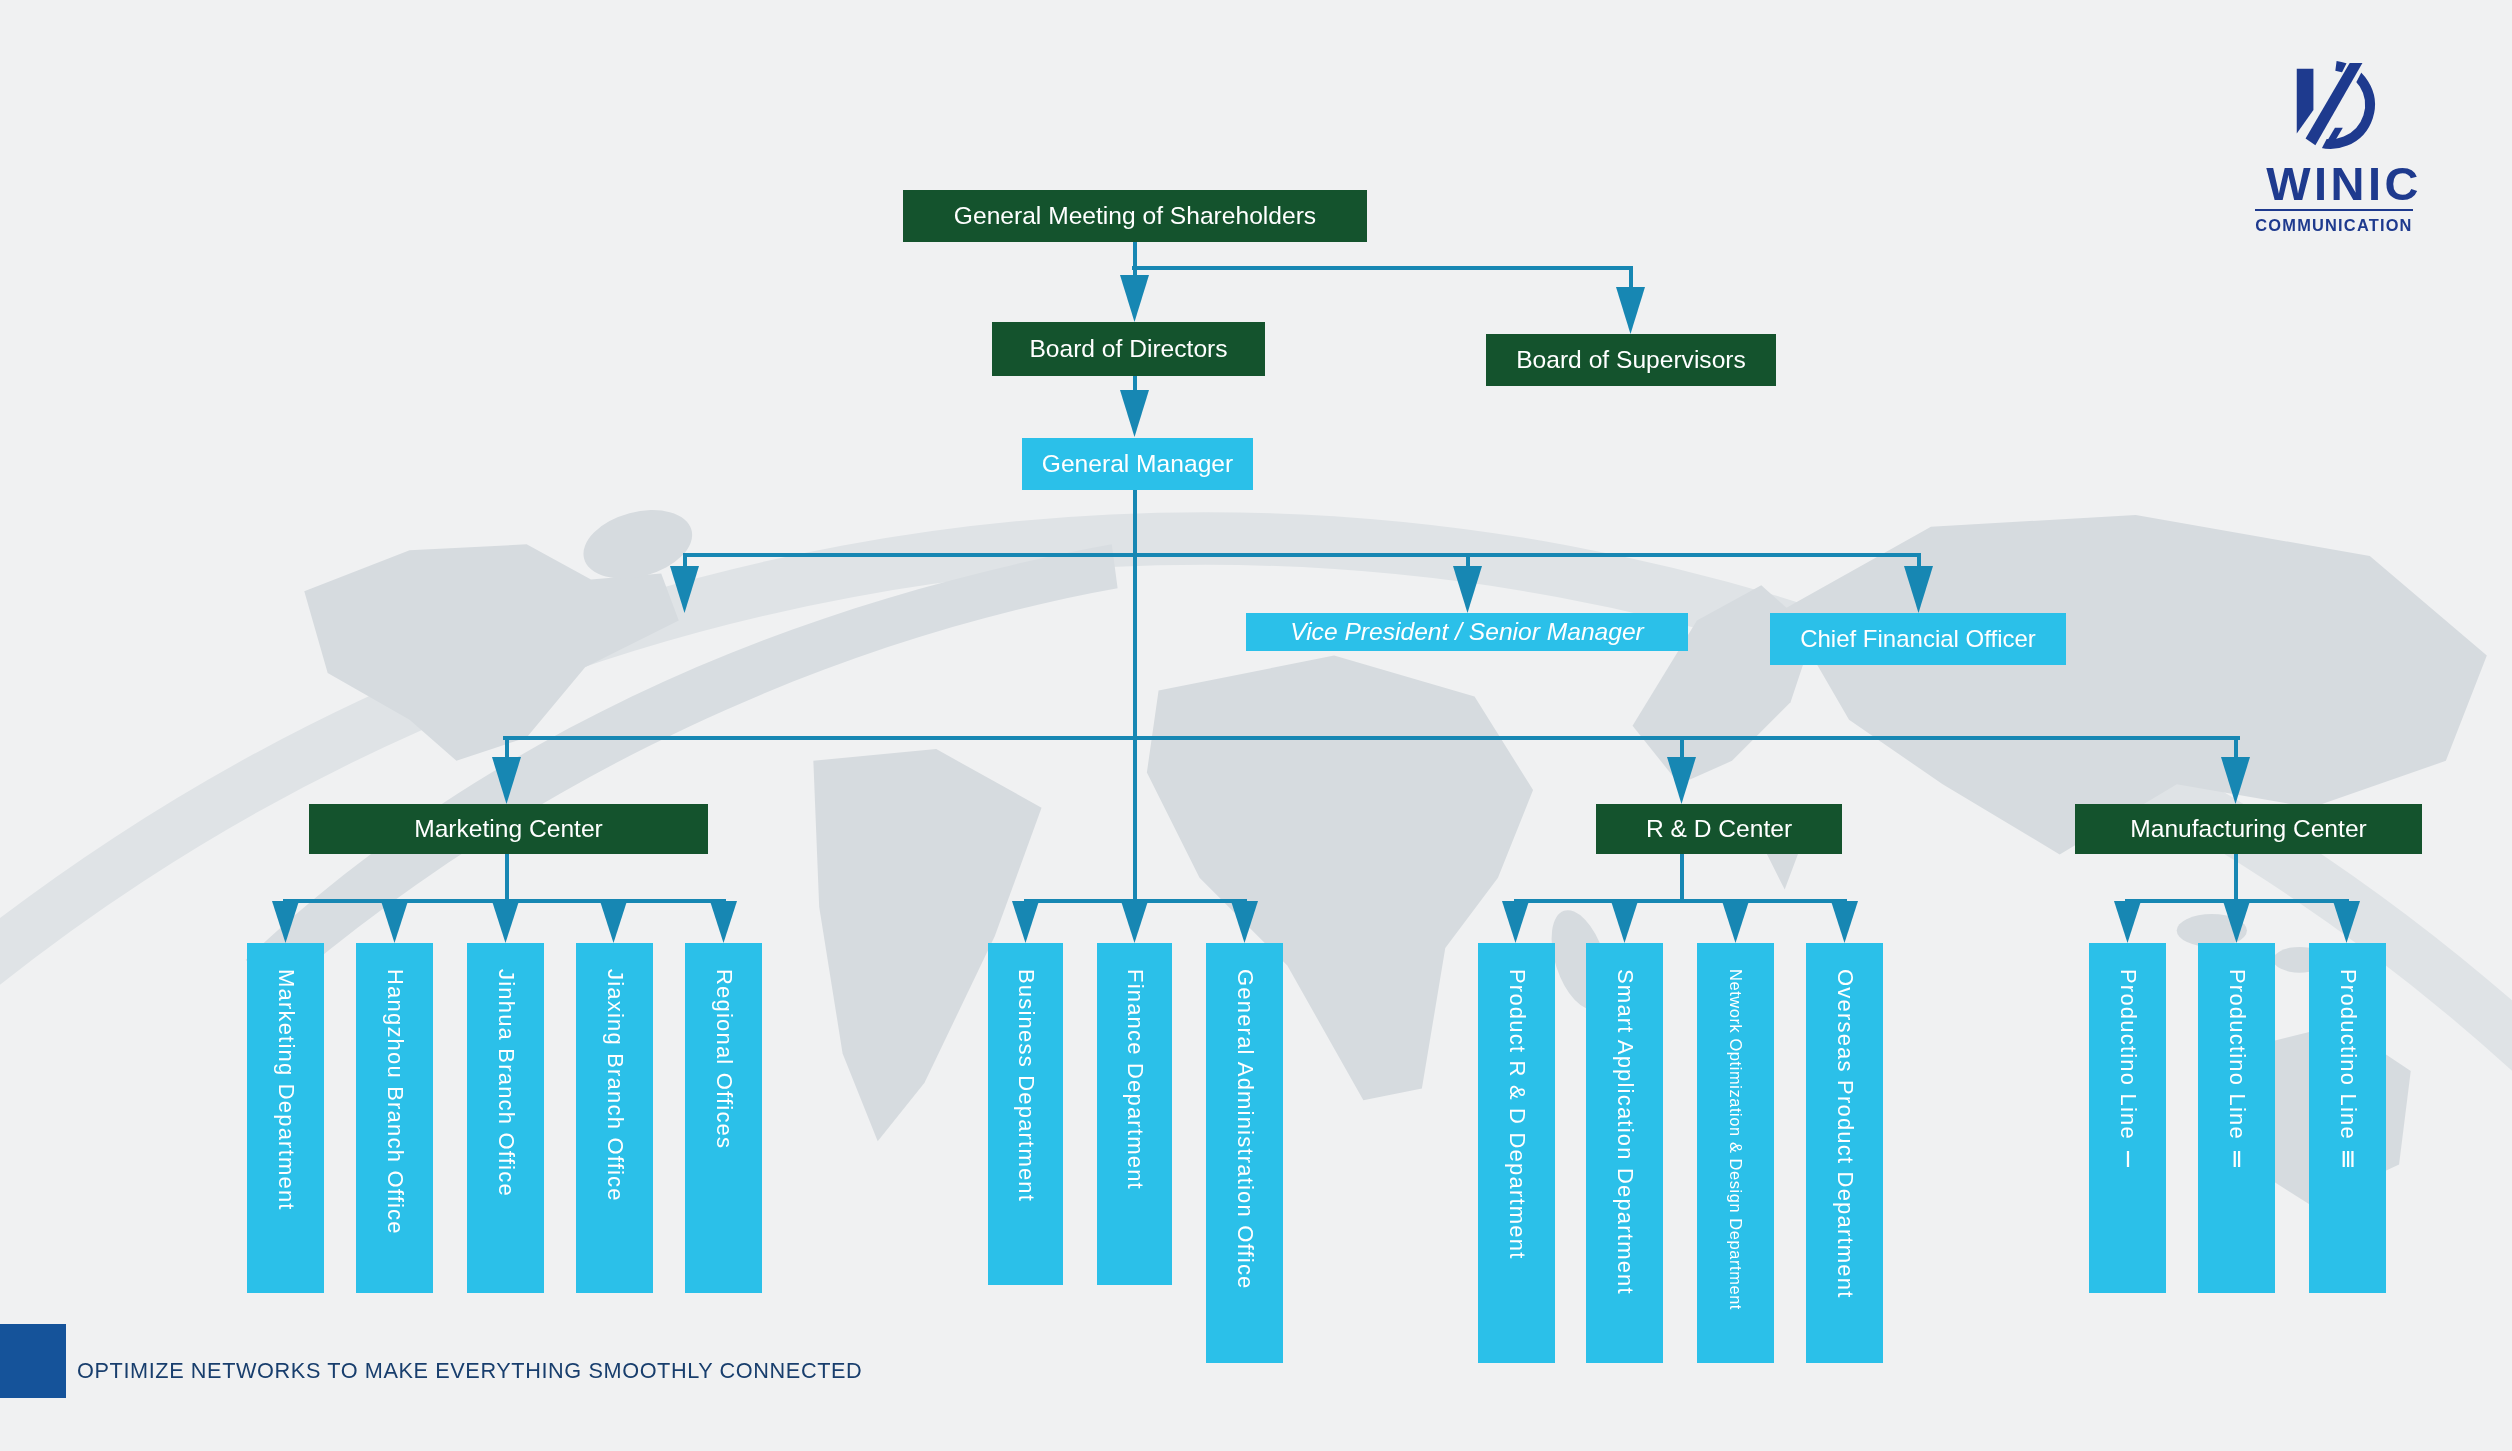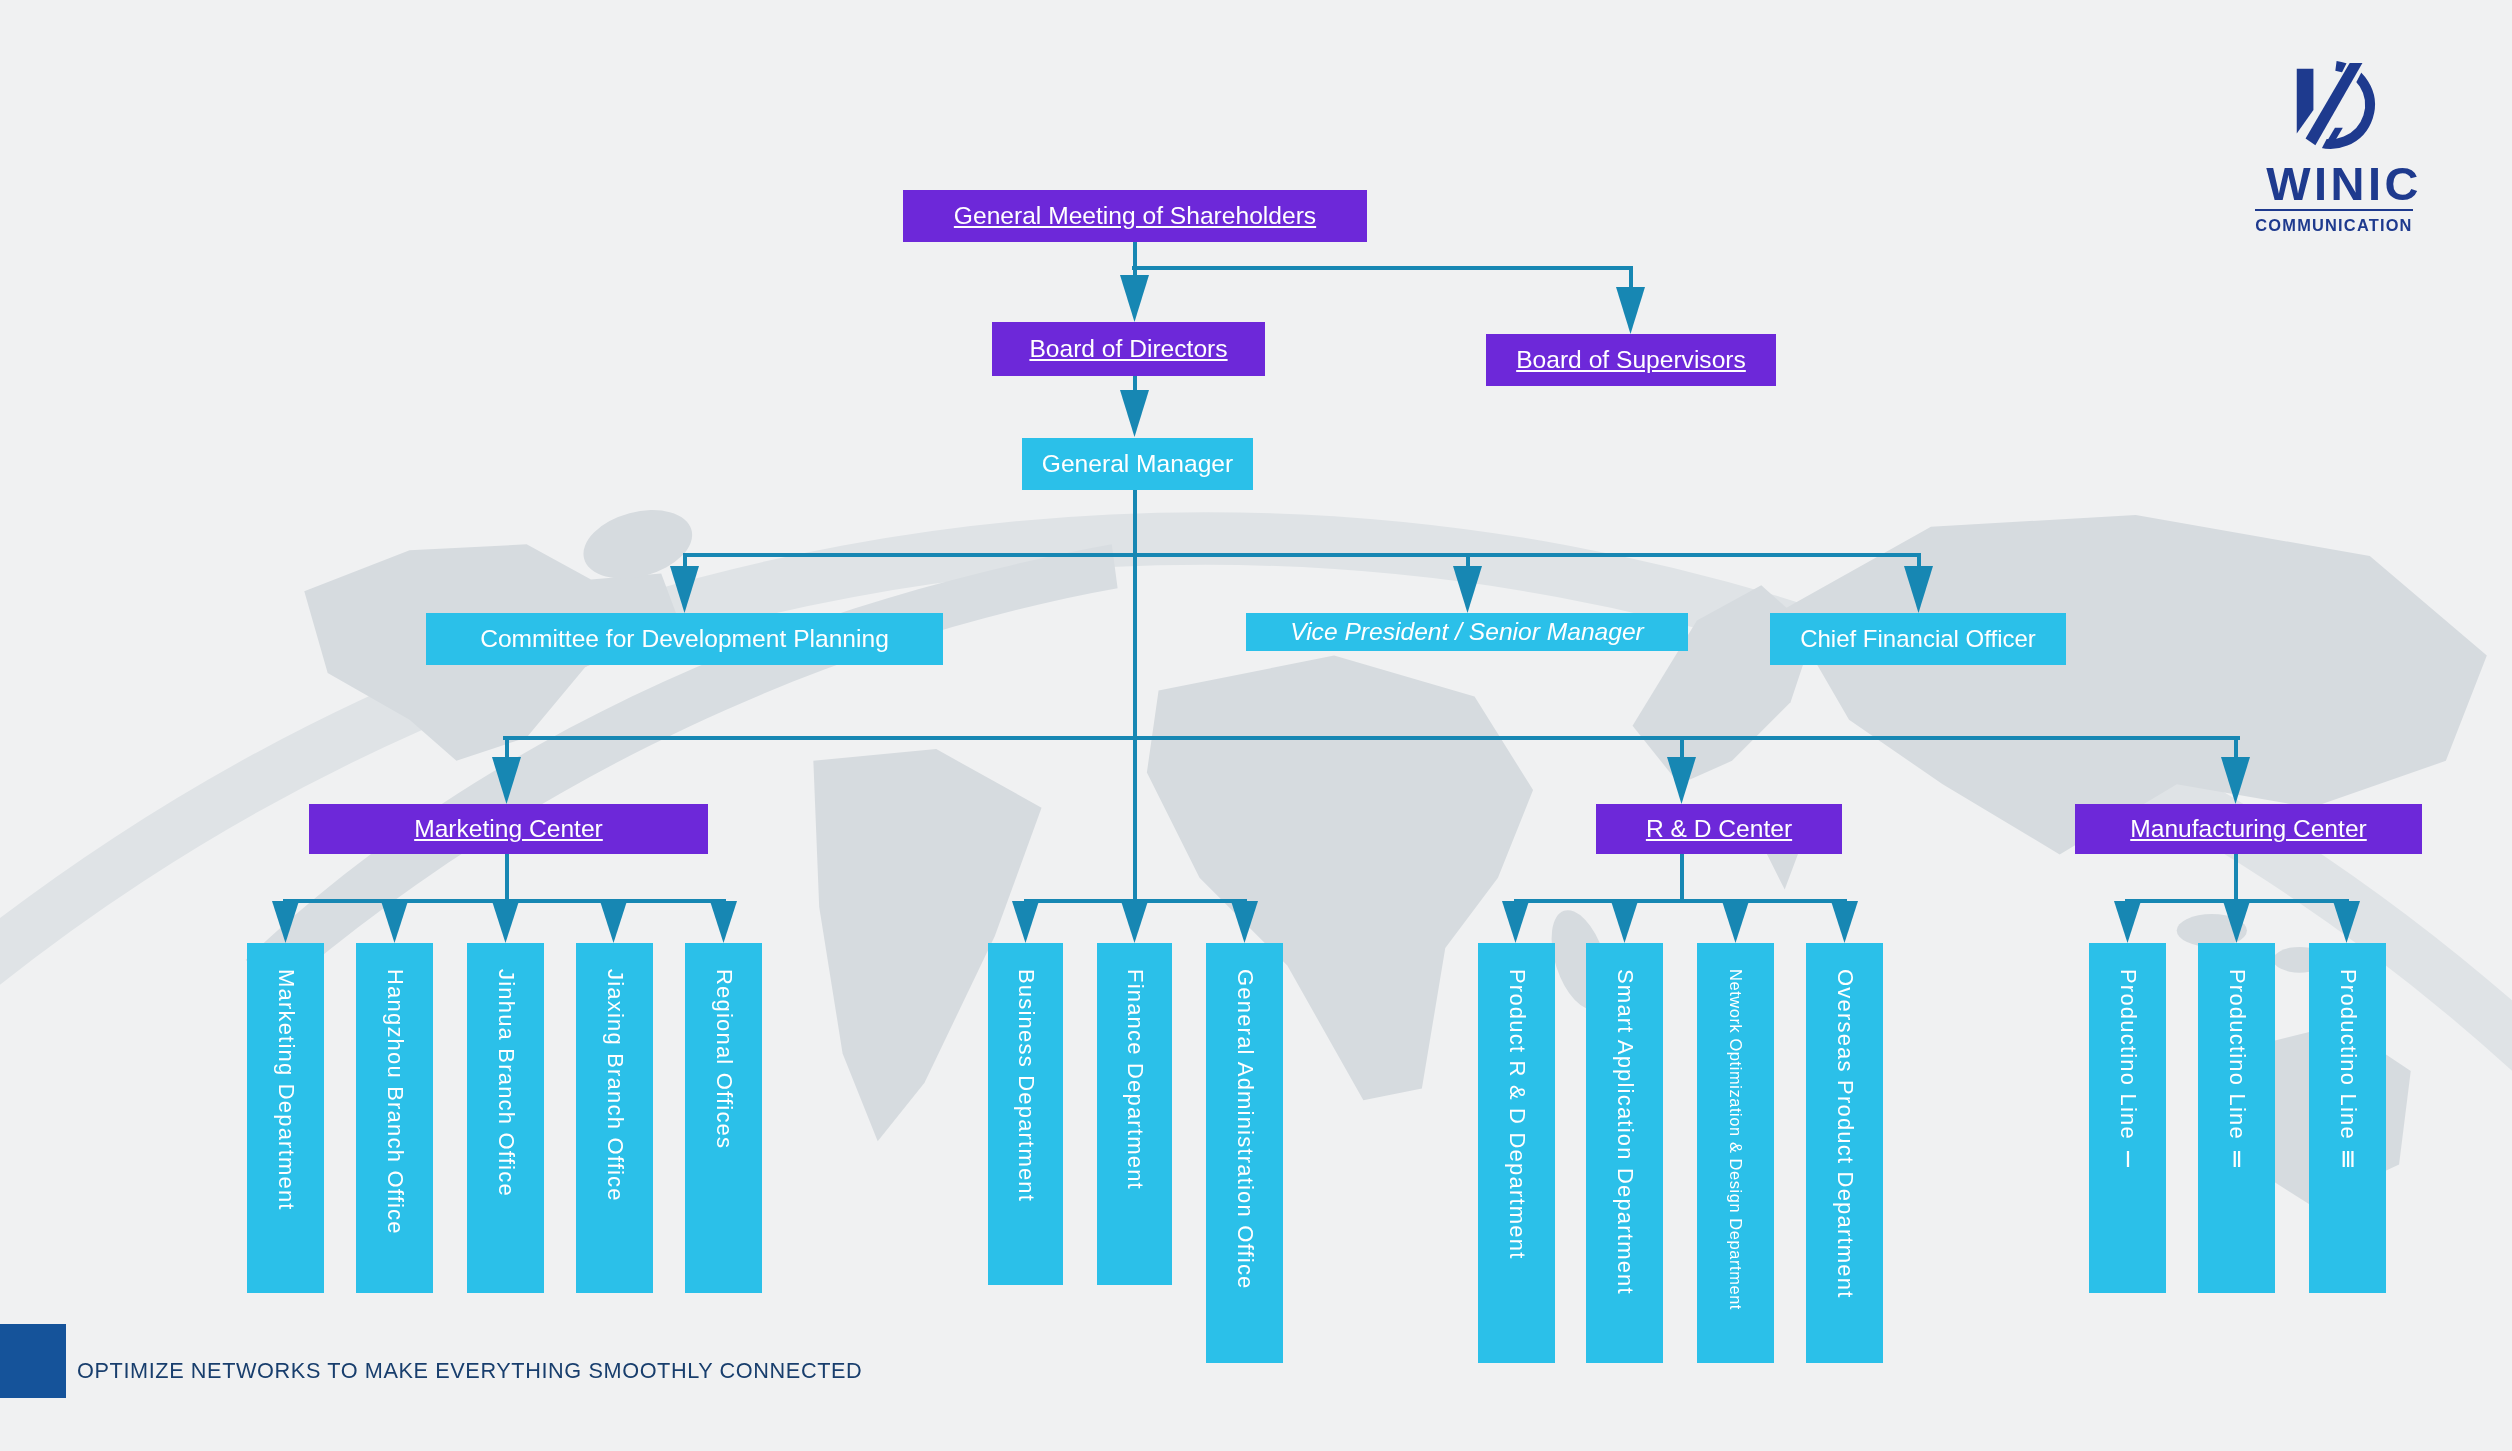--- a/index.html
+++ b/index.html
@@ -5,21 +5,21 @@
   html,body{margin:0;padding:0;background:#f0f1f2;}
   #stage{
     position:relative; width:2512px; height:1452px; overflow:hidden;
     background:#f0f1f2; font-family:"Liberation Sans","DejaVu Sans",sans-serif;
   }
   #map-layer{position:absolute;left:0;top:0;width:100%;height:100%;}
   .box{
     position:absolute; display:flex; align-items:center; justify-content:center;
     color:#ffffff; font-size:24.6px; text-align:center; line-height:1.1; white-space:nowrap;
   }
-  .box.dark{background:#6d28d9;text-decoration:underline;}
+  .box.dark{background:#14532d;}
   .box.light{background:#2bc0e9;}
   .vbox{
     position:absolute; background:#2bc0e9; color:#ffffff;
     display:flex; justify-content:center; align-items:flex-start;
     padding-top:26px; box-sizing:border-box; font-size:22px;
   }
   .vbox span{writing-mode:vertical-rl; white-space:nowrap; letter-spacing:1.2px;}
   .vbox.small{font-size:16.4px;}
   .vbox.small span{letter-spacing:0.6px;}
   .hline,.vline{position:absolute; background:#1787b3;}
@@ -131,21 +131,20 @@
   <div class="vline" style="left:2235px;top:899px;height:10.5px;"></div>
   <div class="arrow sm" style="left:2223px;top:901px;"></div>
   <div class="vline" style="left:2345px;top:899px;height:10.5px;"></div>
   <div class="arrow sm" style="left:2333px;top:901px;"></div>
 
   <div class="box dark" style="left:903px;top:190px;width:464px;height:52px;">General Meeting of Shareholders</div>
   <div class="box dark" style="left:992px;top:322px;width:273px;height:54px;">Board of Directors</div>
   <div class="box dark" style="left:1486px;top:334px;width:290px;height:52px;">Board of Supervisors</div>
   <div class="box light" style="left:1022px;top:438px;width:231px;height:52px;">General Manager</div>
 
-  <div class="box light" style="left:426px;top:613px;width:517px;height:52px;">Committee for Development Planning</div>
   <div class="box light" style="left:1246px;top:613px;width:442px;height:38px;font-style:italic;">Vice President / Senior Manager</div>
   <div class="box light" style="left:1770px;top:613px;width:296px;height:52px;font-size:24px;">Chief Financial Officer</div>
 
   <div class="box dark" style="left:309px;top:804px;width:399px;height:50px;">Marketing Center</div>
   <div class="box dark" style="left:1559px;top:804px;width:246px;height:50px;margin-left:37px;">R &amp; D Center</div>
   <div class="box dark" style="left:2075px;top:804px;width:347px;height:50px;">Manufacturing Center</div>
 
   <div class="vbox" style="left:247px;top:943px;width:77px;height:350px;">
       <span>Marketing Department</span>
     </div>

